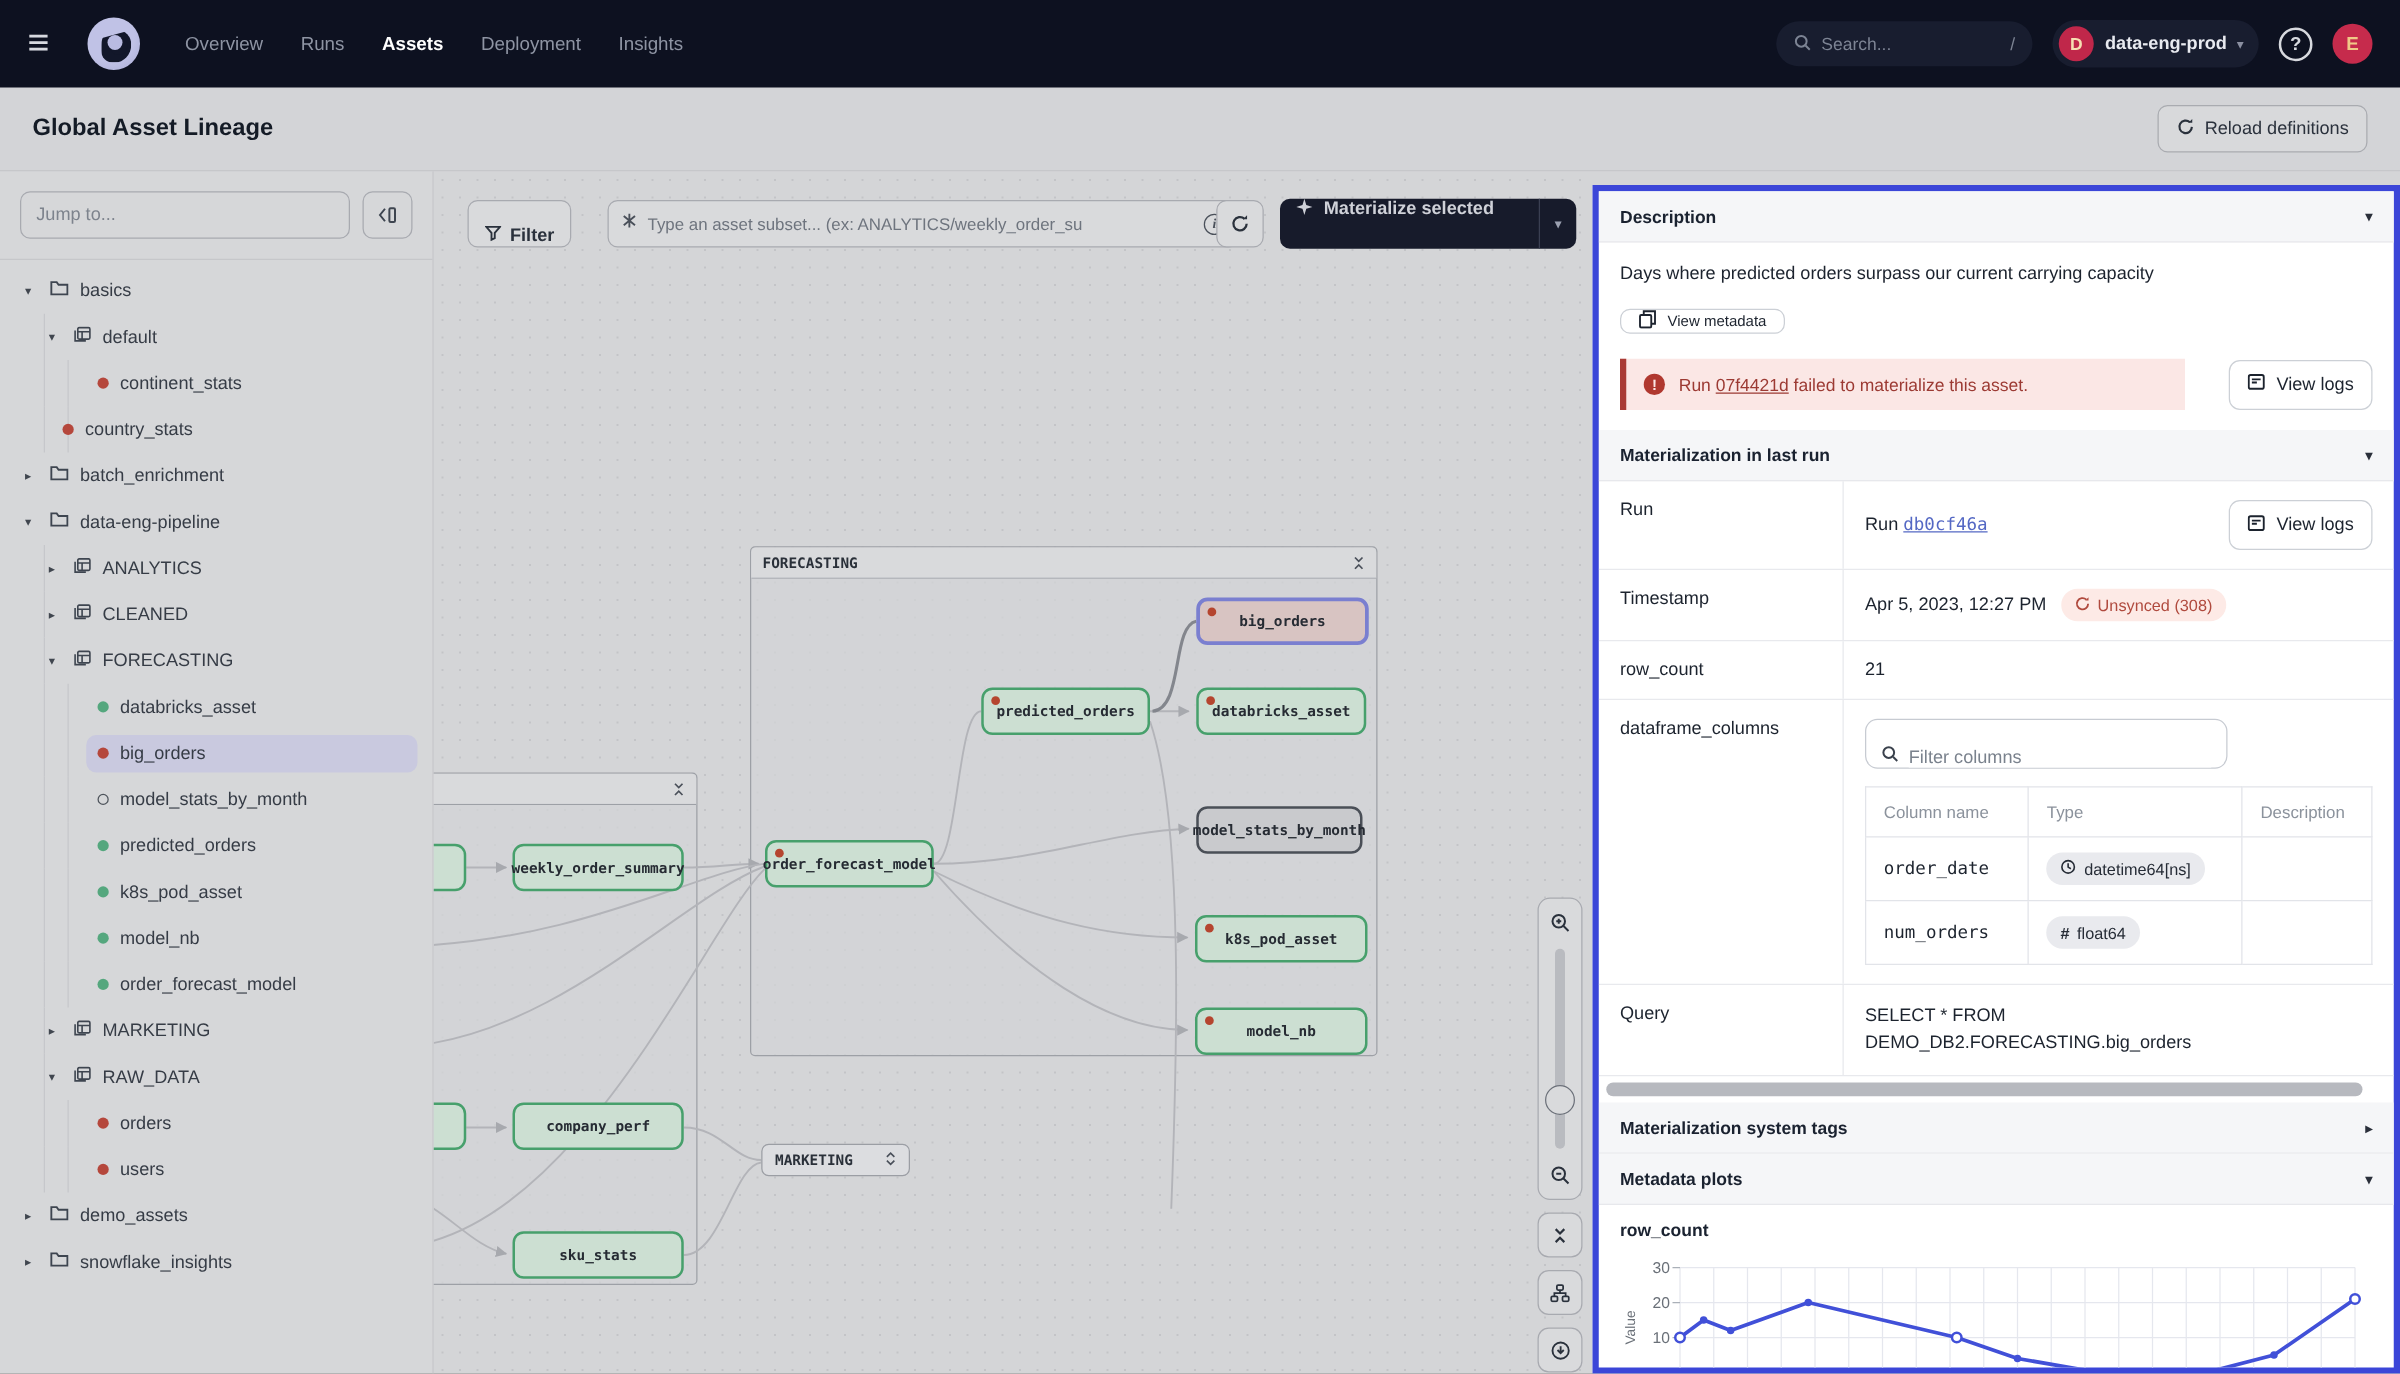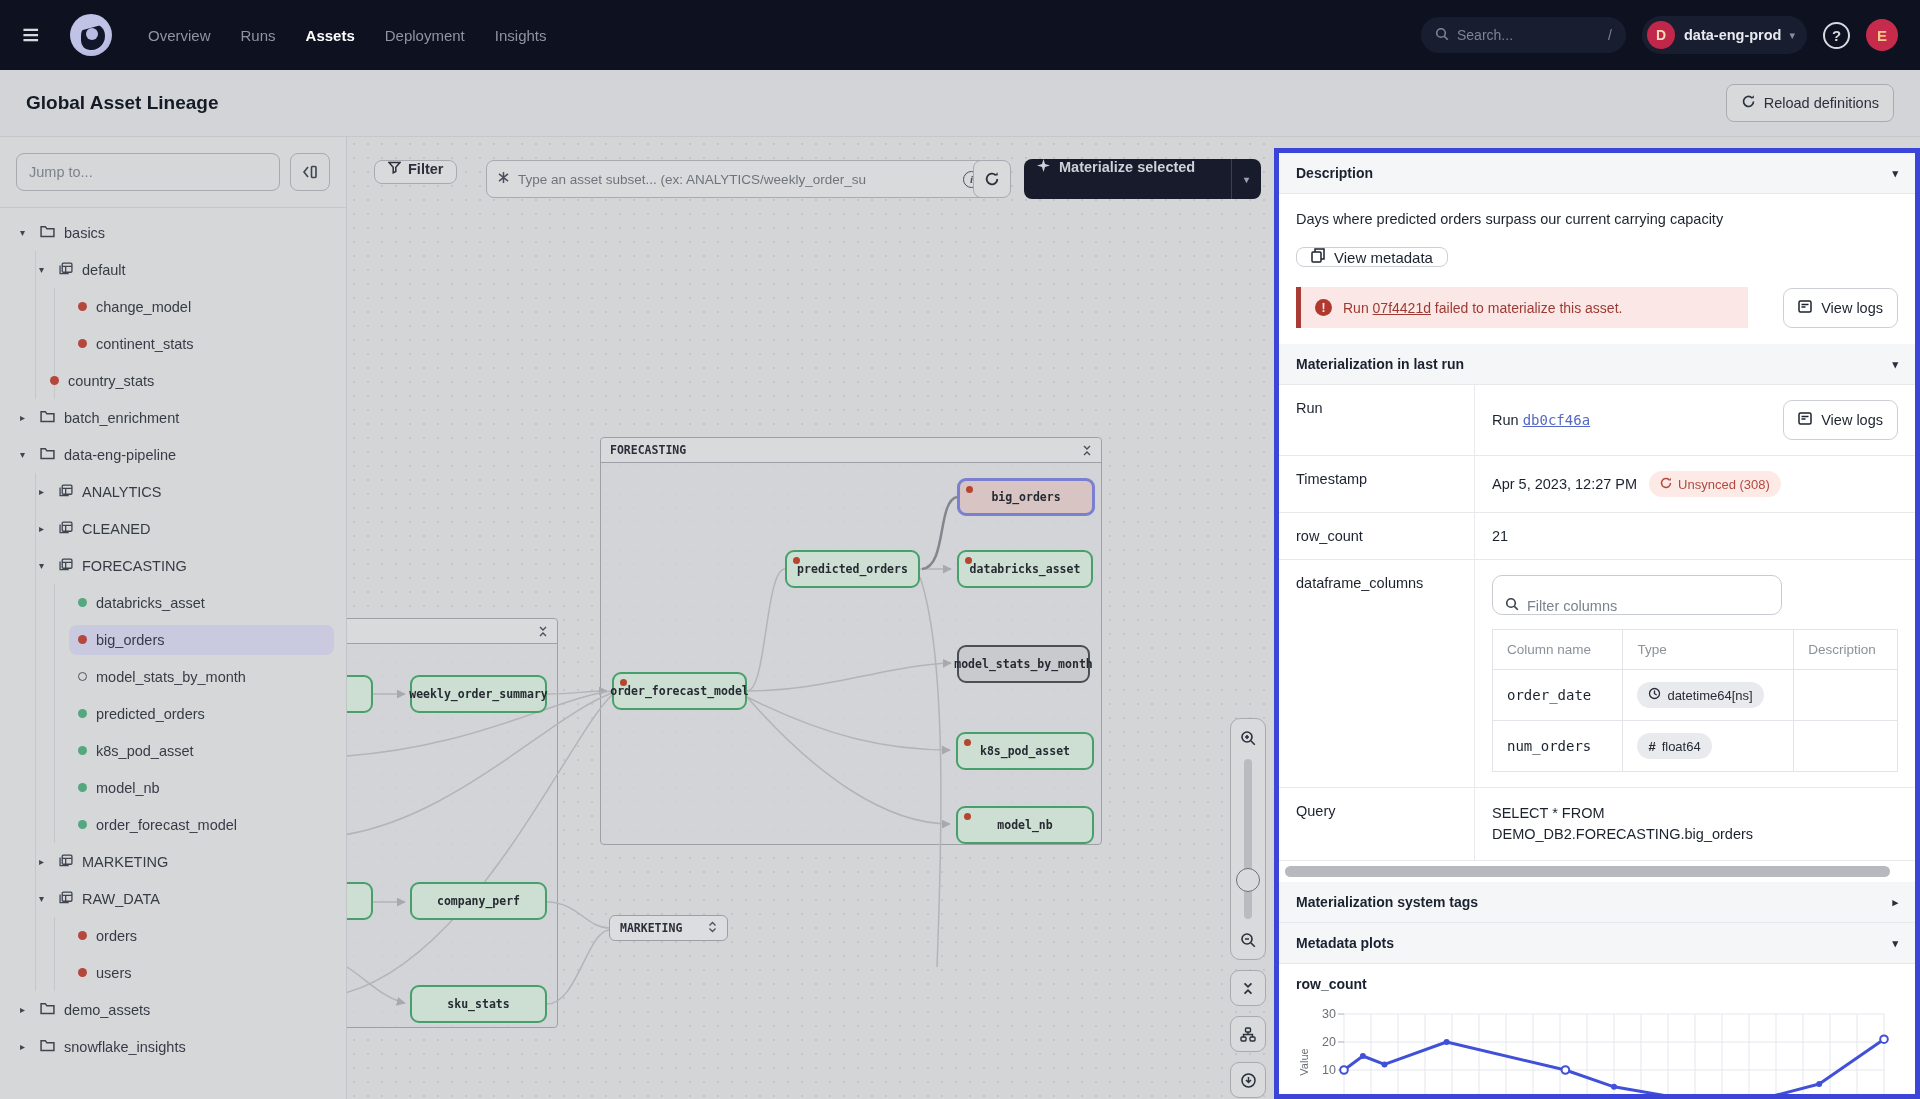--- a/index.html
+++ b/index.html
@@ -47,21 +47,21 @@
   .tree-row.selected .rowinner { background:#c9c9df; }
   .dot { width:9px; height:9px; border-radius:50%; flex:none; }
   .dot.red { background:#b5473c; }
   .dot.green { background:#55a77e; }
   .dot.hollow { background:transparent; border:1.6px solid #4d535b; }
 
   
   .canvas { position:absolute; left:347px; top:0; width:927px; height:962px; overflow:hidden;
     background-color:#d4d5d7; background-image:radial-gradient(#c3c4c7 1px, transparent 1.2px); background-size:14px 14px; }
   .gtoolbar { position:absolute; left:0; top:0; width:100%; height:0; z-index:20; }
-  .btn-filter { position:absolute; left:27px; top:23px; height:24px; display:flex; align-items:flex-start; gap:7px; padding:0 13px; border:1px solid #a8aab0; border-radius:8px; background:#d9dadc; font-size:14.5px; font-weight:bold; color:#2a313c; cursor:pointer; }
+  .btn-filter { position:absolute; left:27px; top:23px; height:38px; display:flex; align-items:flex-end; gap:7px; padding:0 13px; border:1px solid #a8aab0; border-radius:8px; background:#d9dadc; font-size:14.5px; font-weight:bold; color:#2a313c; cursor:pointer; }
   .subsetwrap { position:absolute; left:100px; top:23px; width:505px; height:38px; border:1px solid #a8aab0; border-radius:8px; background:#d9dadc; display:flex; align-items:center; padding:0 10px; gap:8px;margin-left:39px; }
   .subsetinput { flex:1; border:none; background:transparent; outline:none; font-size:13.5px; color:#4a505a; font-family:"Liberation Sans",sans-serif; min-width:0; }
   .subsetinput::placeholder { color:#6e747e; }
   .infoicon { width:17px; height:17px; border-radius:50%; border:1.5px solid #4a505a; color:#4a505a; font-size:11px; font-weight:bold; display:flex; align-items:center; justify-content:center; font-family:"Liberation Serif",serif; font-style:italic; flex:none; cursor:pointer; }
   .btn-refresh { position:absolute; left:626px; top:23px; width:38px; height:38px; border:1px solid #a8aab0; border-radius:8px; background:#d9dadc; color:#2a313c; font-size:17px; display:flex; align-items:center; justify-content:center; cursor:pointer; }
   .btn-mat { position:absolute; left:677px; top:22px; height:40px; width:237px; background:#171b2b; border-radius:8px; display:flex; align-items:flex-start; color:#cfd1d8; font-size:14.5px; font-weight:bold; cursor:pointer; }
   .btn-mat .spark { margin:0 9px 0 13px; display:flex; }
   .btn-mat .caretbox { margin-left:auto; width:30px; height:100%; border-left:1px solid #3a3f52; display:flex; align-items:center; justify-content:center; color:#9ba0b0; font-size:10px; }
 
   
@@ -83,21 +83,21 @@
   .zbtn { height:38px; display:flex; align-items:center; justify-content:center; cursor:pointer; width:100%; }
   .ztrack { flex:1; width:8px; background:#b9bbc0; border-radius:4px; position:relative; margin:2px 0; }
   .zhandle { position:absolute; left:50%; transform:translateX(-50%); top:68%; width:24px; height:24px; border-radius:50%; background:#d9dadc; border:1.5px solid #6d727b; cursor:grab; }
   .sqbtn { margin-top:10px; width:36px; height:36px; border:1px solid #a8aab0; border-radius:9px; background:#d9dadc; display:flex; align-items:center; justify-content:center; cursor:pointer; }
 
   
   .panel { position:absolute; left:1274px; top:11px; width:646px; height:951px; background:#ffffff; border:5px solid #3b46d8; overflow:hidden; display:flex; flex-direction:column; z-index:25; }
   .sec-head { flex:none; height:41px; display:flex; align-items:center; padding:0 17px; font-size:14px; font-weight:bold; color:#1a2230; background:#f5f6f8; border-bottom:1px solid #e7e8ec; cursor:pointer; }
   .sec-caret { margin-left:auto; font-size:11px; color:#2a2f3a; }
   .descbody { padding:17px 17px 6px; font-size:14.5px; color:#1c232e; }
-  .btn-viewmeta { margin:14px 17px 16px; align-self:flex-start; height:38px; display:inline-flex; align-items:center; gap:9px; padding:0 14px; border:1px solid #ccd0d6; border-radius:8px; background:#fff; font-size:15px; color:#1c232e; cursor:pointer; }
+  .btn-viewmeta { margin:14px 17px 16px; align-self:flex-start; height:38px; display:inline-flex; align-items:center; gap:9px; padding:0 14px; border:1px solid #ccd0d6; border-radius:8px; background:#fff; font-size:12px; color:#1c232e; cursor:pointer; }
   .alertrow { display:flex; align-items:center; margin:4px 17px 16px; }
   .alertbox { width:452px; display:flex; align-items:center; gap:11px; background:#fbe7e5; border-left:5px solid #a93b36; padding:12px 14px; font-size:14px; color:#9c3a33; }
   .erricon { width:17px; height:17px; border-radius:50%; background:#b0382f; color:#fbe7e5; font-size:12px; font-weight:bold; display:flex; align-items:center; justify-content:center; flex:none; }
   .alertlink { text-decoration:underline; cursor:pointer; }
   .btn-viewlogs { margin-left:auto; height:40px; display:inline-flex; align-items:center; gap:9px; padding:0 14px; border:1px solid #ccd0d6; border-radius:9px; background:#fff; font-size:14.5px; color:#1c232e; cursor:pointer; }
   .kvrow { display:flex; border-bottom:1px solid #e8e9ed; flex:none; }
   .kvlabel { width:196px; flex:none; border-right:1px solid #e8e9ed; padding:15px 17px; font-size:14.5px; color:#1c232e; }
   .kvval { flex:1; padding:15px 17px; font-size:14.5px; color:#1c232e; display:flex; align-items:flex-start; }
   .runcode { font-family:"DejaVu Sans Mono",monospace; color:#5468c4; font-size:14px; cursor:pointer;text-decoration:underline; }
   .pill-unsynced { margin-left:12px; display:inline-flex; align-items:center; gap:6px; height:26px; padding:0 11px; border-radius:13px; background:#fdeae6; color:#b04a3e; font-size:13px; }
@@ -189,27 +189,20 @@
           </div>
           <div class="tree-row" style="padding-left: 33px; background-image: linear-gradient(rgb(198, 199, 203), rgb(198, 199, 203)); background-size: 1px 100%; background-position: 35px 0px;">
             <span class="exp">▾</span>
             <span class="rowinner">
               <span><svg width="14" height="13" viewBox="0 0 13 12">
                   <path d="M1 3.2v7.6h8" fill="none" stroke="#3e4550" stroke-width="1.2"></path>
                   <rect x="3" y="1" width="9" height="8.5" rx="1" fill="none" stroke="#3e4550" stroke-width="1.2"></rect>
                   <path d="M3 4h9M6.2 4v5.5" stroke="#3e4550" stroke-width="1.2"></path>
                 </svg></span>
               <span>default</span>
-            </span>
-          </div>
-          <div class="tree-row" style="padding-left: 52px; background-image: linear-gradient(rgb(198, 199, 203), rgb(198, 199, 203)), linear-gradient(rgb(198, 199, 203), rgb(198, 199, 203)); background-size: 1px 100%, 1px 100%; background-position: 35px 0px, 54px 0px;">
-            <span class="exp"></span>
-            <span class="rowinner">
-              <span class="dot red"></span>
-              <span>change_model</span>
             </span>
           </div>
           <div class="tree-row" style="padding-left: 52px; background-image: linear-gradient(rgb(198, 199, 203), rgb(198, 199, 203)), linear-gradient(rgb(198, 199, 203), rgb(198, 199, 203)); background-size: 1px 100%, 1px 100%; background-position: 35px 0px, 54px 0px;">
             <span class="exp"></span>
             <span class="rowinner">
               <span class="dot red"></span>
               <span>continent_stats</span>
             </span>
           </div>
           <div class="tree-row" style="padding-left: 24px; background-image: linear-gradient(rgb(198, 199, 203), rgb(198, 199, 203)), linear-gradient(rgb(198, 199, 203), rgb(198, 199, 203)); background-size: 1px 100%, 1px 100%; background-position: 35px 0px, 54px 0px;">

